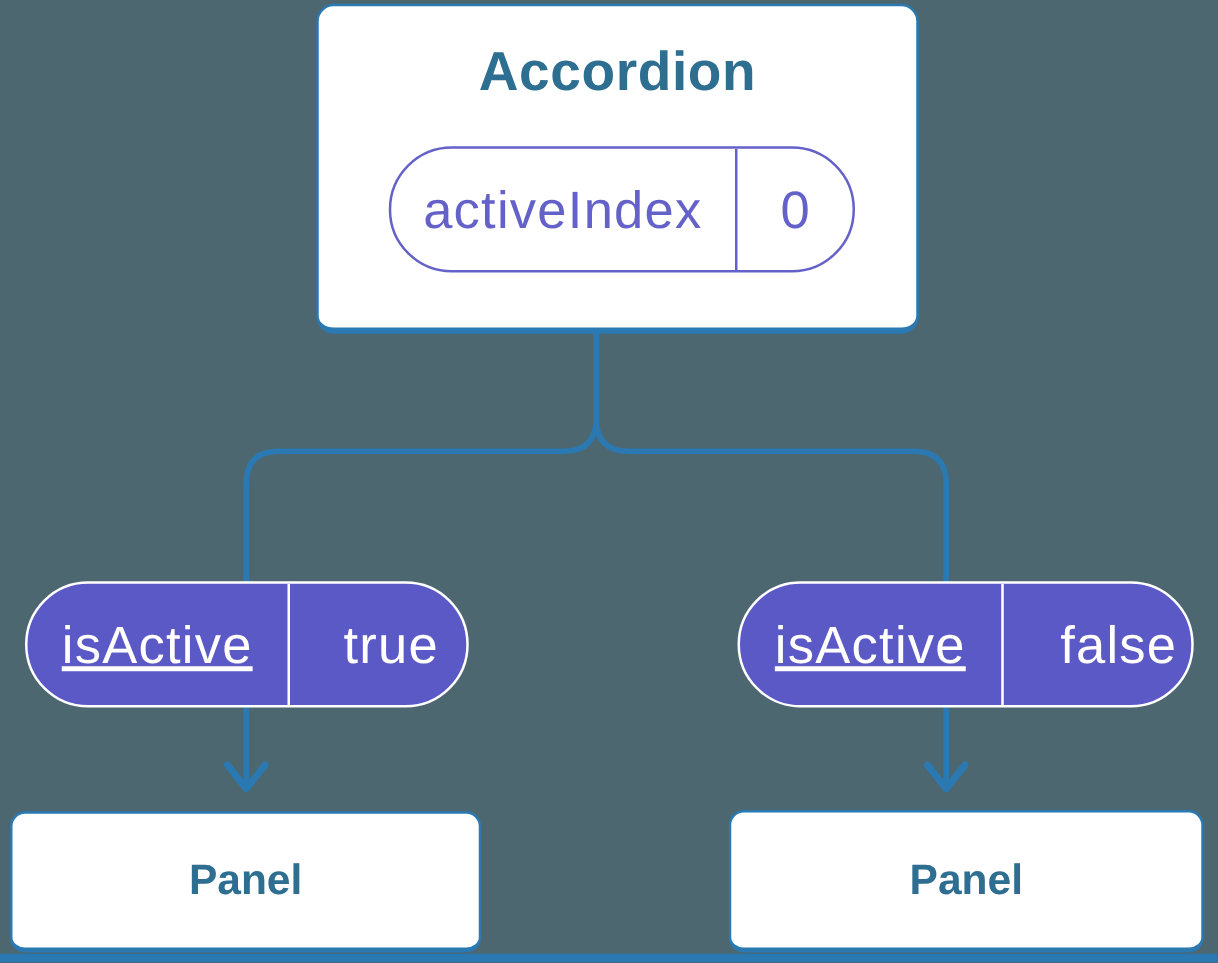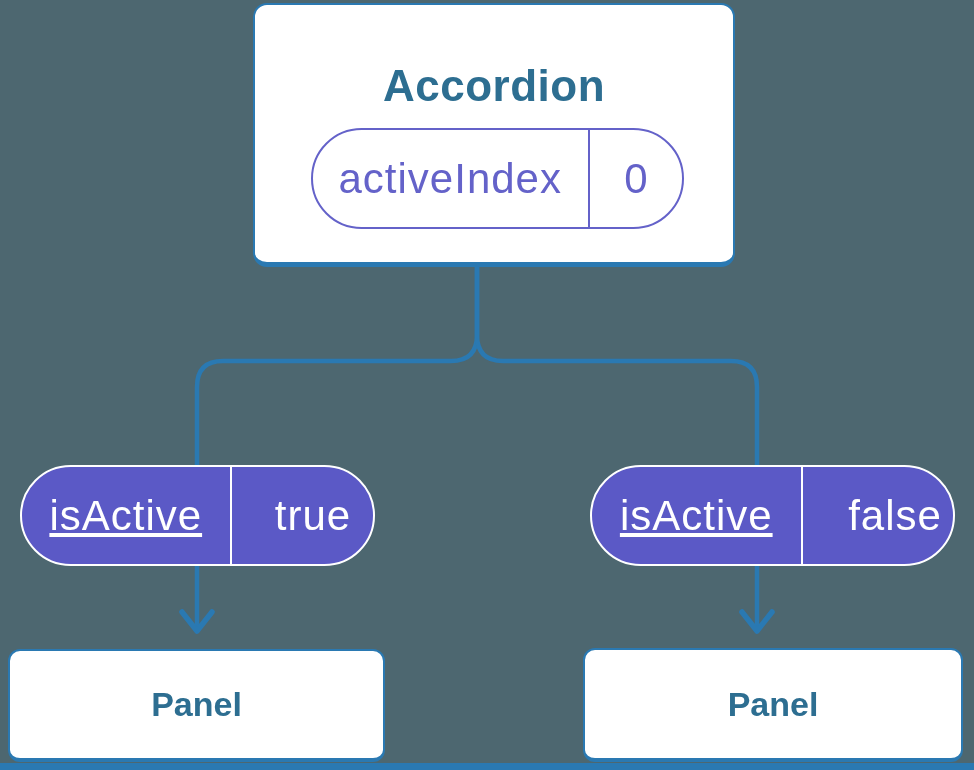--- a/index.html
+++ b/index.html
@@ -18,37 +18,37 @@
 
   .connector-svg{position:absolute;left:0;top:0;width:974px;height:770px;display:block;}
 
   
   .node-card{
     position:absolute;background:var(--node-fill);
     border:2.5px solid var(--line-blue);border-radius:14px;
   }
   .accordion-card{left:253px;top:3px;width:482px;height:264px;border-bottom-width:5px;}
   .accordion-title{
-    position:absolute;left:0;top:55px;width:100%;text-align:center;
+    position:absolute;left:0;top:27px;width:100%;text-align:center;
     font-size:44px;font-weight:bold;color:var(--node-text-blue);line-height:52px;
     letter-spacing:.5px;
   }
 
   
   .pill{
     position:absolute;display:flex;align-items:stretch;height:101px;border-radius:51px;
     overflow:hidden;font-size:42px;letter-spacing:1px;
   }
   .pill .seg{display:flex;align-items:center;justify-content:center;}
   .pill .divider{width:2.5px;flex:0 0 2.5px;}
 
   
   .state-pill{
     left:56px;top:112px;width:373px;background:var(--node-fill);
-    border:2.5px solid var(--state-purple);color:var(--state-purple);margin-top:11px;
+    border:2.5px solid var(--state-purple);color:var(--state-purple);
   }
   .state-pill .divider{background:var(--state-purple);}
   .state-pill .seg-name{flex:1 1 auto;}
   .state-pill .seg-value{flex:0 0 92px;letter-spacing:0;}
 
   
   .prop-pill{
     background:var(--prop-fill-purple);border:2.5px solid #ffffff;color:var(--prop-text);
   }
   .prop-pill .divider{background:#ffffff;}

